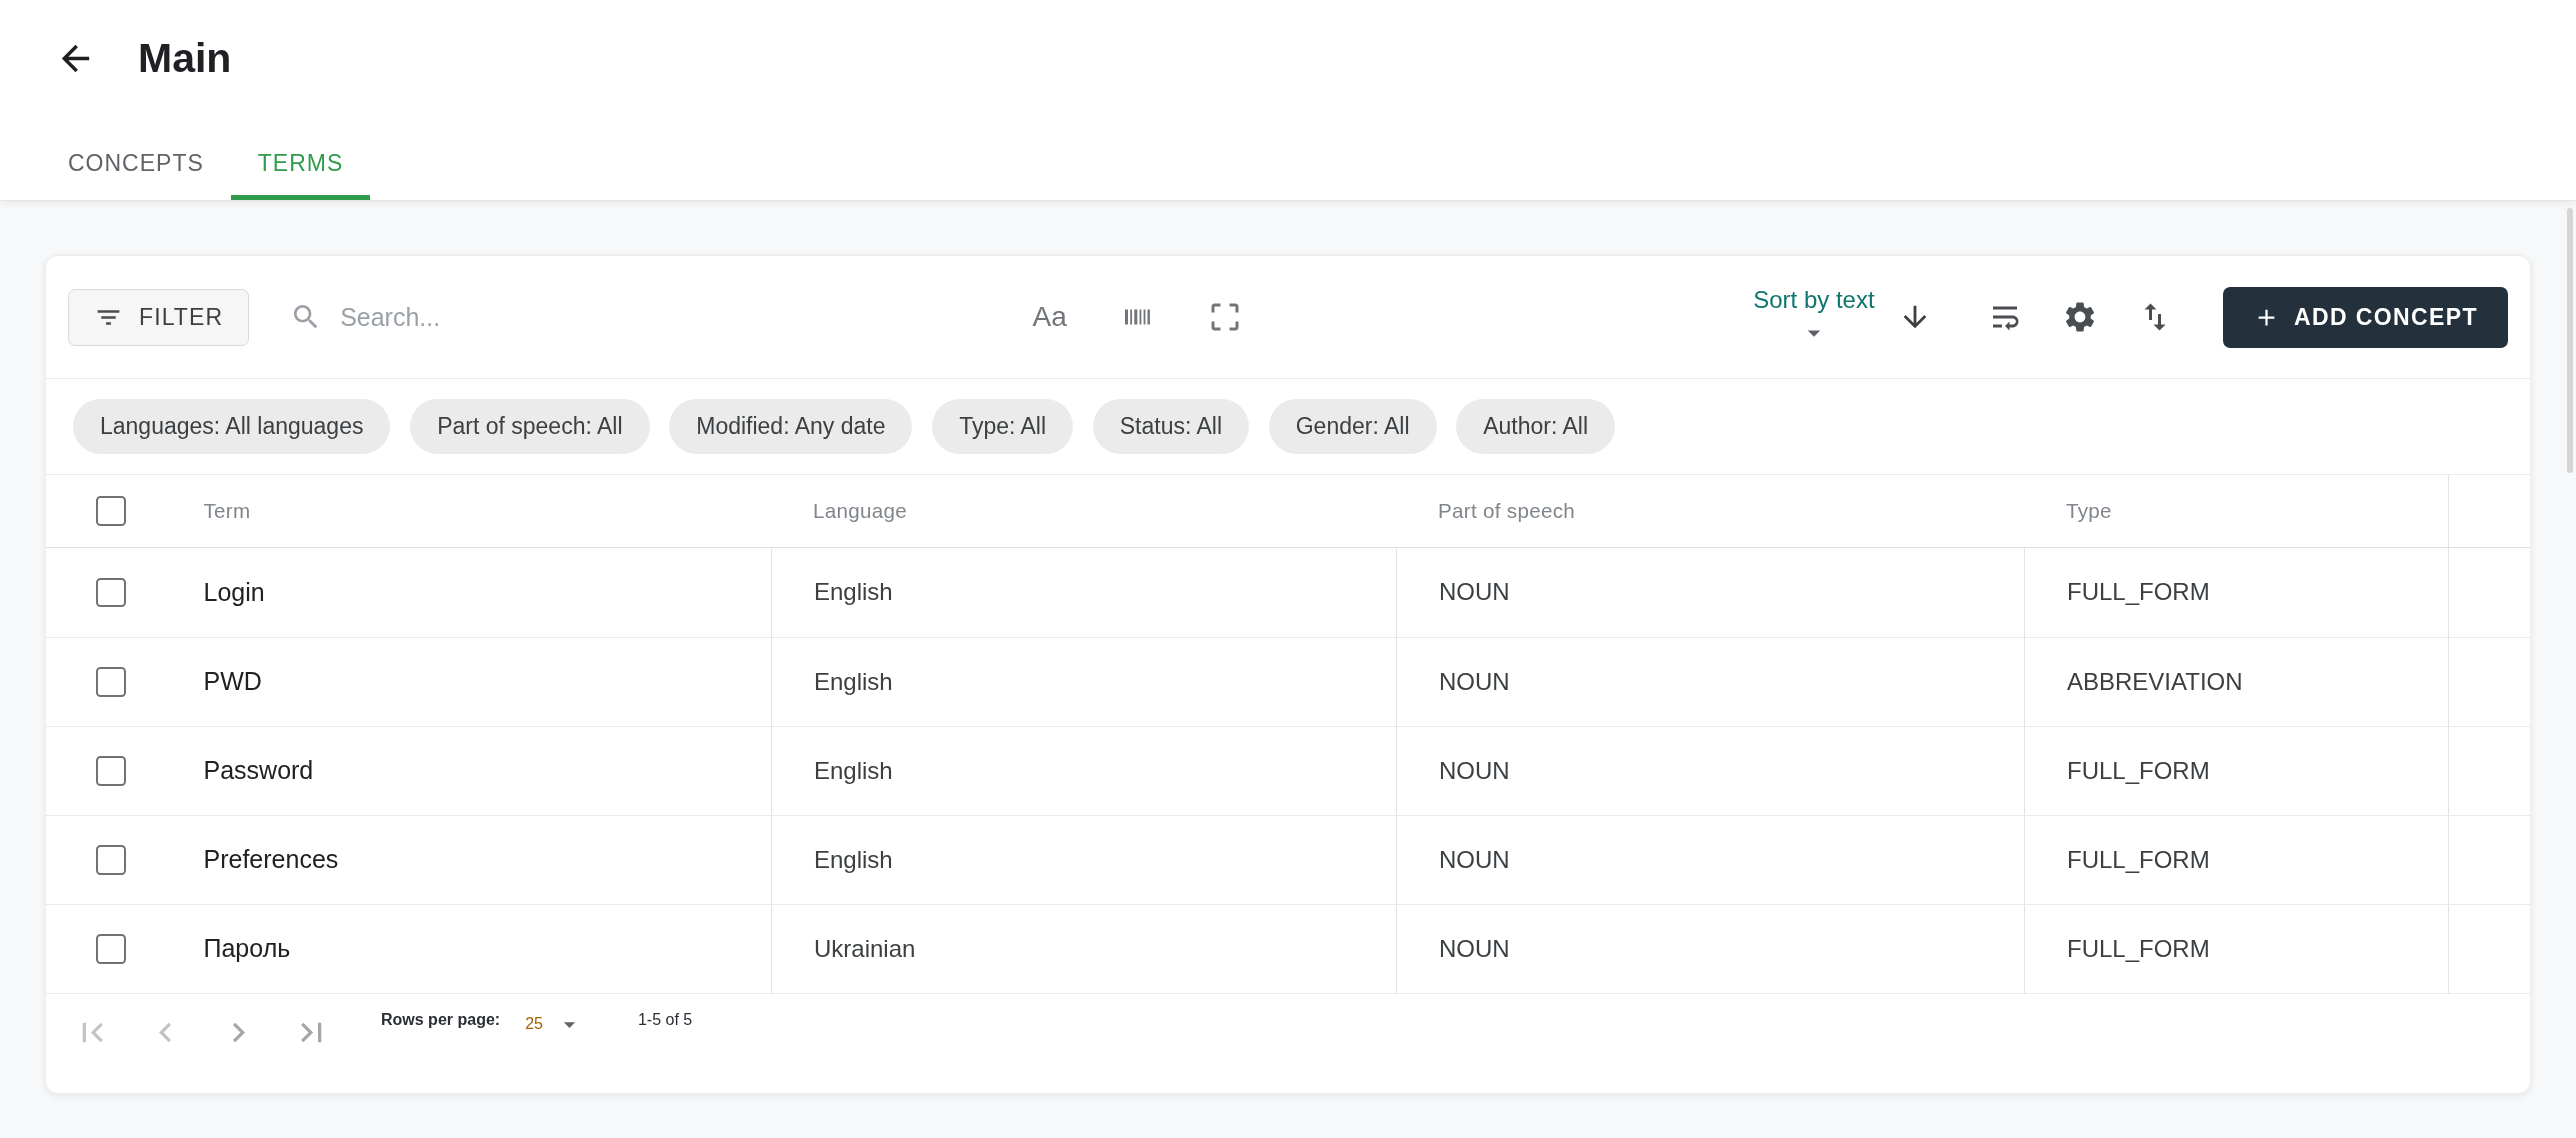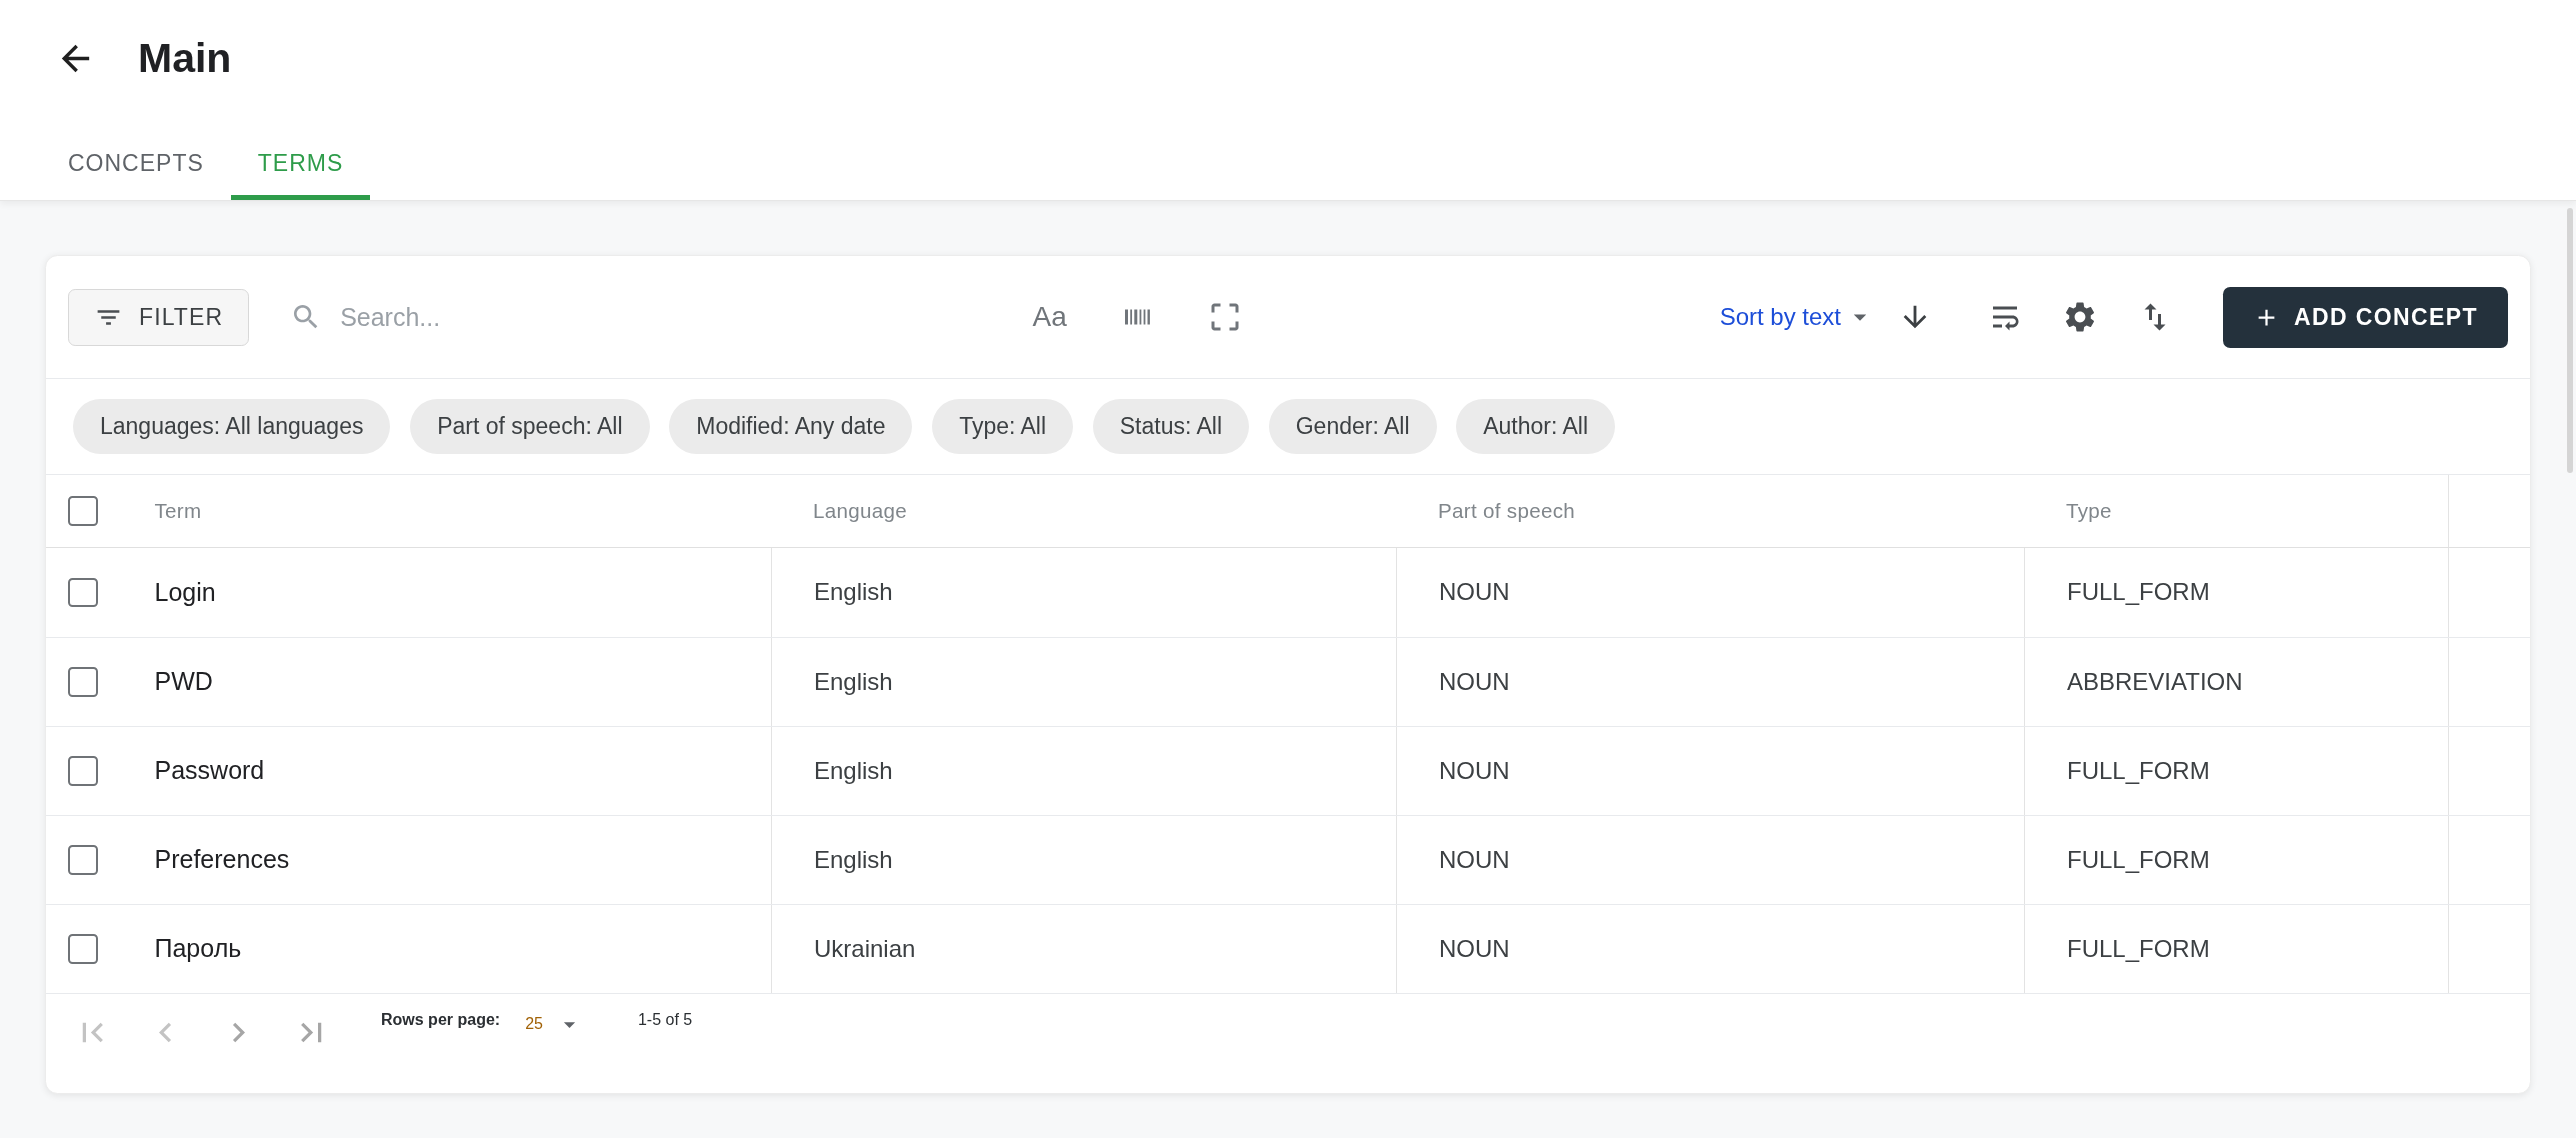--- a/index.html
+++ b/index.html
@@ -55,21 +55,21 @@
   .search svg{width:32px;height:32px;color:#9aa0a6;}
   .search input{
     width:689px;border:none;outline:none;background:transparent;
     font-size:25px;color:#202124;font-family:inherit;
   }
   .search input::placeholder{color:#9aa0a6;}
   .tool-icons{display:flex;align-items:center;gap:52px;margin-left:5.4px;color:#70757a;}
   .aa-toggle{font-size:28px;font-weight:500;color:#70757a;line-height:1;}
   .tool-icons svg{width:36px;height:36px;display:block;}
   .spacer{flex:1;}
-  .sort{display:flex;align-items:center;gap:3.6px;font-size:24px;color:#1d4ed8;}
+  .sort{display:flex;align-items:center;gap:3.6px;font-size:24px;color:#0f766e;flex-direction:column;}
   .sort svg{width:30px;height:30px;color:#5f6368;}
   .sort-dir{margin-left:23px;color:#3c4043;display:flex;}
   .sort-dir svg{width:34px;height:34px;}
   .right-icons{display:flex;align-items:center;gap:39px;margin-left:55px;color:#4a4e52;}
   .right-icons svg{width:36px;height:36px;display:block;}
   .add-btn{
     display:flex;align-items:center;gap:14.3px;margin-left:50px;height:61px;padding:0 30px;
     background:var(--add-btn-bg);color:#fff;border-radius:7.2px;
     font-size:23px;font-weight:600;letter-spacing:1.4px;
   }
@@ -80,21 +80,21 @@
   
   .chips{display:flex;align-items:center;gap:19.7px;height:95px;padding:0 27px;flex:0 0 auto;text-align:center;}
   .chip{
     height:55px;display:flex;align-items:center;padding:0 27px;
     background:#ebebeb;border-radius:29px;font-size:23px;color:#3c4043;white-space:nowrap;
   }
 
   
   .trow{display:grid;grid-template-columns:725px 625px 628px 424px 1fr;align-items:stretch;}
   .cell{display:flex;align-items:center;height:100%;}
-  .c0{padding-left:22px;gap:57px;}
+  .c0{padding-left:41px;gap:78px;margin-left:9px;}
   .c1,.c2,.c3{padding-left:42px;}
   .thead{height:73px;border-bottom:0.9px solid #e0e0e0;flex:0 0 auto;}
   .thead .c4{border-left:0.9px solid #e3e3e3;}
   .hlabel{font-size:20.6px;color:#80868b;letter-spacing:0.3px;}
   .tbody-row{height:89px;}
   .tbody-row + .tbody-row{border-top:0.9px solid #e8eaed;}
   .tbody-row .c1,.tbody-row .c2,.tbody-row .c3,.tbody-row .c4{border-left:0.9px solid #e3e3e3;}
   .term{font-size:25px;color:#202124;}
   .val{font-size:24px;color:#3c4043;}
   .checkbox{

